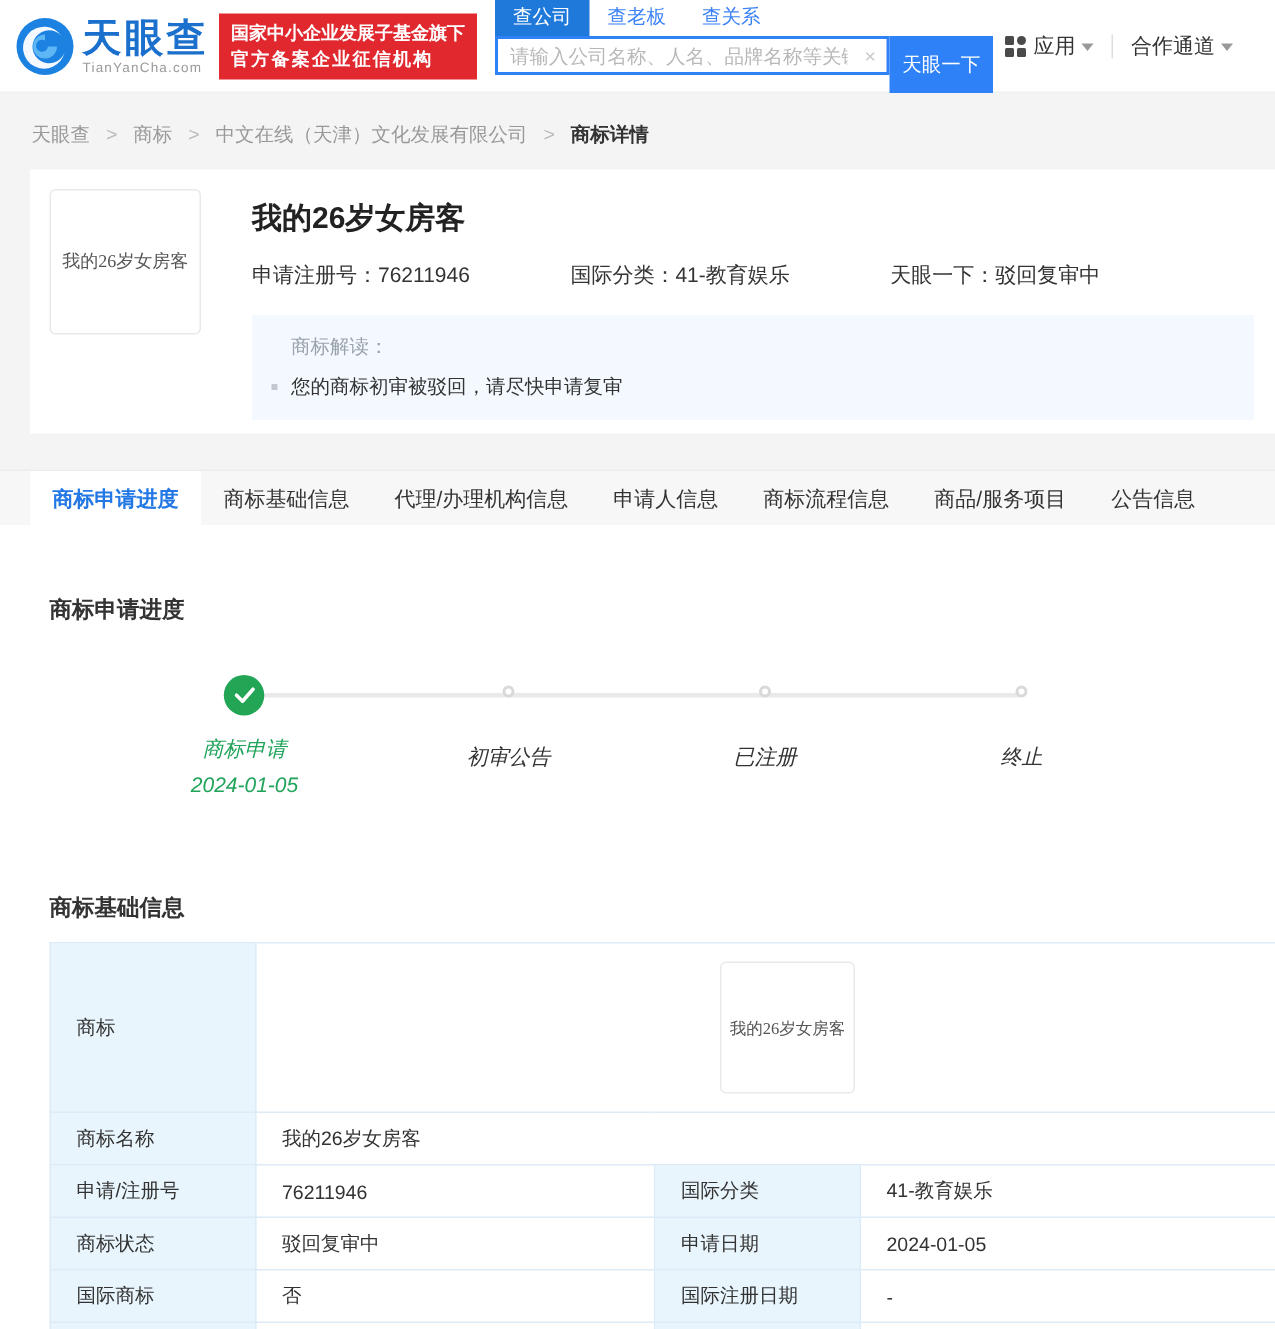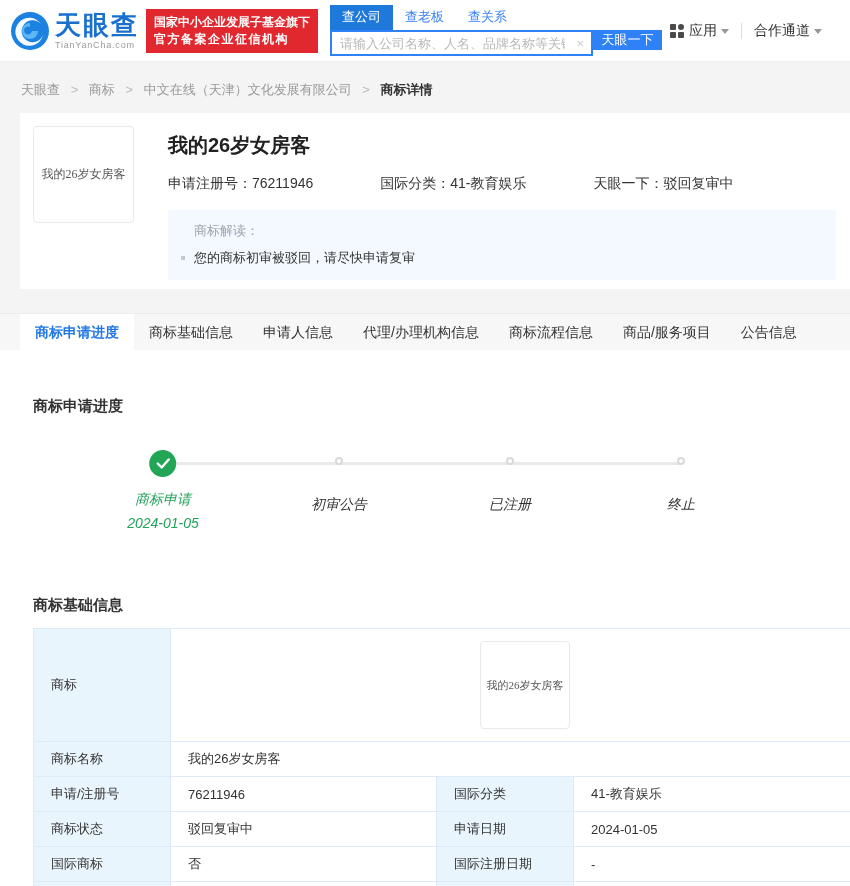--- a/index.html
+++ b/index.html
@@ -20,21 +20,21 @@
   .search-col { margin-left:12px; width:332px; }
   .search-tabs { display:flex;text-align:center; }
   .search-tab { font-size:13px; padding:3px 12px 4px; color:#3b82f6; cursor:pointer; }
   .search-tab.active { background:#1e79da; color:#fff; }
   .search-row { display:flex; }
   .search-box { flex:1; display:flex; align-items:center; border:2px solid #2e81f7; background:#fff; height:26px; }
   .search-box input { flex:1; border:none; outline:none; font-size:13px; color:#333;
     padding:0 4px 0 8px; font-family:inherit; min-width:0; }
   .search-box input::placeholder { color:#b8b8b8; }
   .clear-x { color:#c9c9c9; font-size:13px; padding:0 7px; cursor:pointer; }
-  .search-btn { width:69px; height:20px; background:#2e81f7; color:#fff; border:none;
+  .search-btn { width:69px; height:38px; background:#2e81f7; color:#fff; border:none;
     font-size:13px; cursor:pointer; font-family:inherit; }
   .hnav { display:flex; align-items:center; margin-left:8px; }
   .apps-icon { display:grid; grid-template-columns:6px 6px; grid-gap:2px; margin-right:5px; }
   .apps-icon i { width:6px; height:6px; background:#4a4a4a; border-radius:1px; }
   .apps-icon i:nth-child(2){ border-radius:50%; }
   .hnav-item { display:flex; align-items:center; font-size:14px; color:#333; cursor:pointer; }
   .caret { width:0; height:0; border-left:4px solid transparent; border-right:4px solid transparent;
     border-top:5px solid #999; margin-left:4px; margin-top:2px; }
   .hdivider { width:1px; height:16px; background:#ddd; margin:0 12px; }
 
@@ -183,22 +183,22 @@
         <span class="dot"></span>
         <span>您的商标初审被驳回，请尽快申请复审</span>
       </div>
     </div>
   </div>
 </div>
 
 <div class="tabbar">
   <span class="tab active">商标申请进度</span>
   <span class="tab">商标基础信息</span>
+  <span class="tab">代理/办理机构信息</span>
   <span class="tab">申请人信息</span>
-  <span class="tab">代理/办理机构信息</span>
   <span class="tab">商标流程信息</span>
   <span class="tab">商品/服务项目</span>
   <span class="tab">公告信息</span>
 </div>
 
 <div class="main">
 
   <div class="sec-heading h1">商标申请进度</div>
 
   <div class="stepper">

